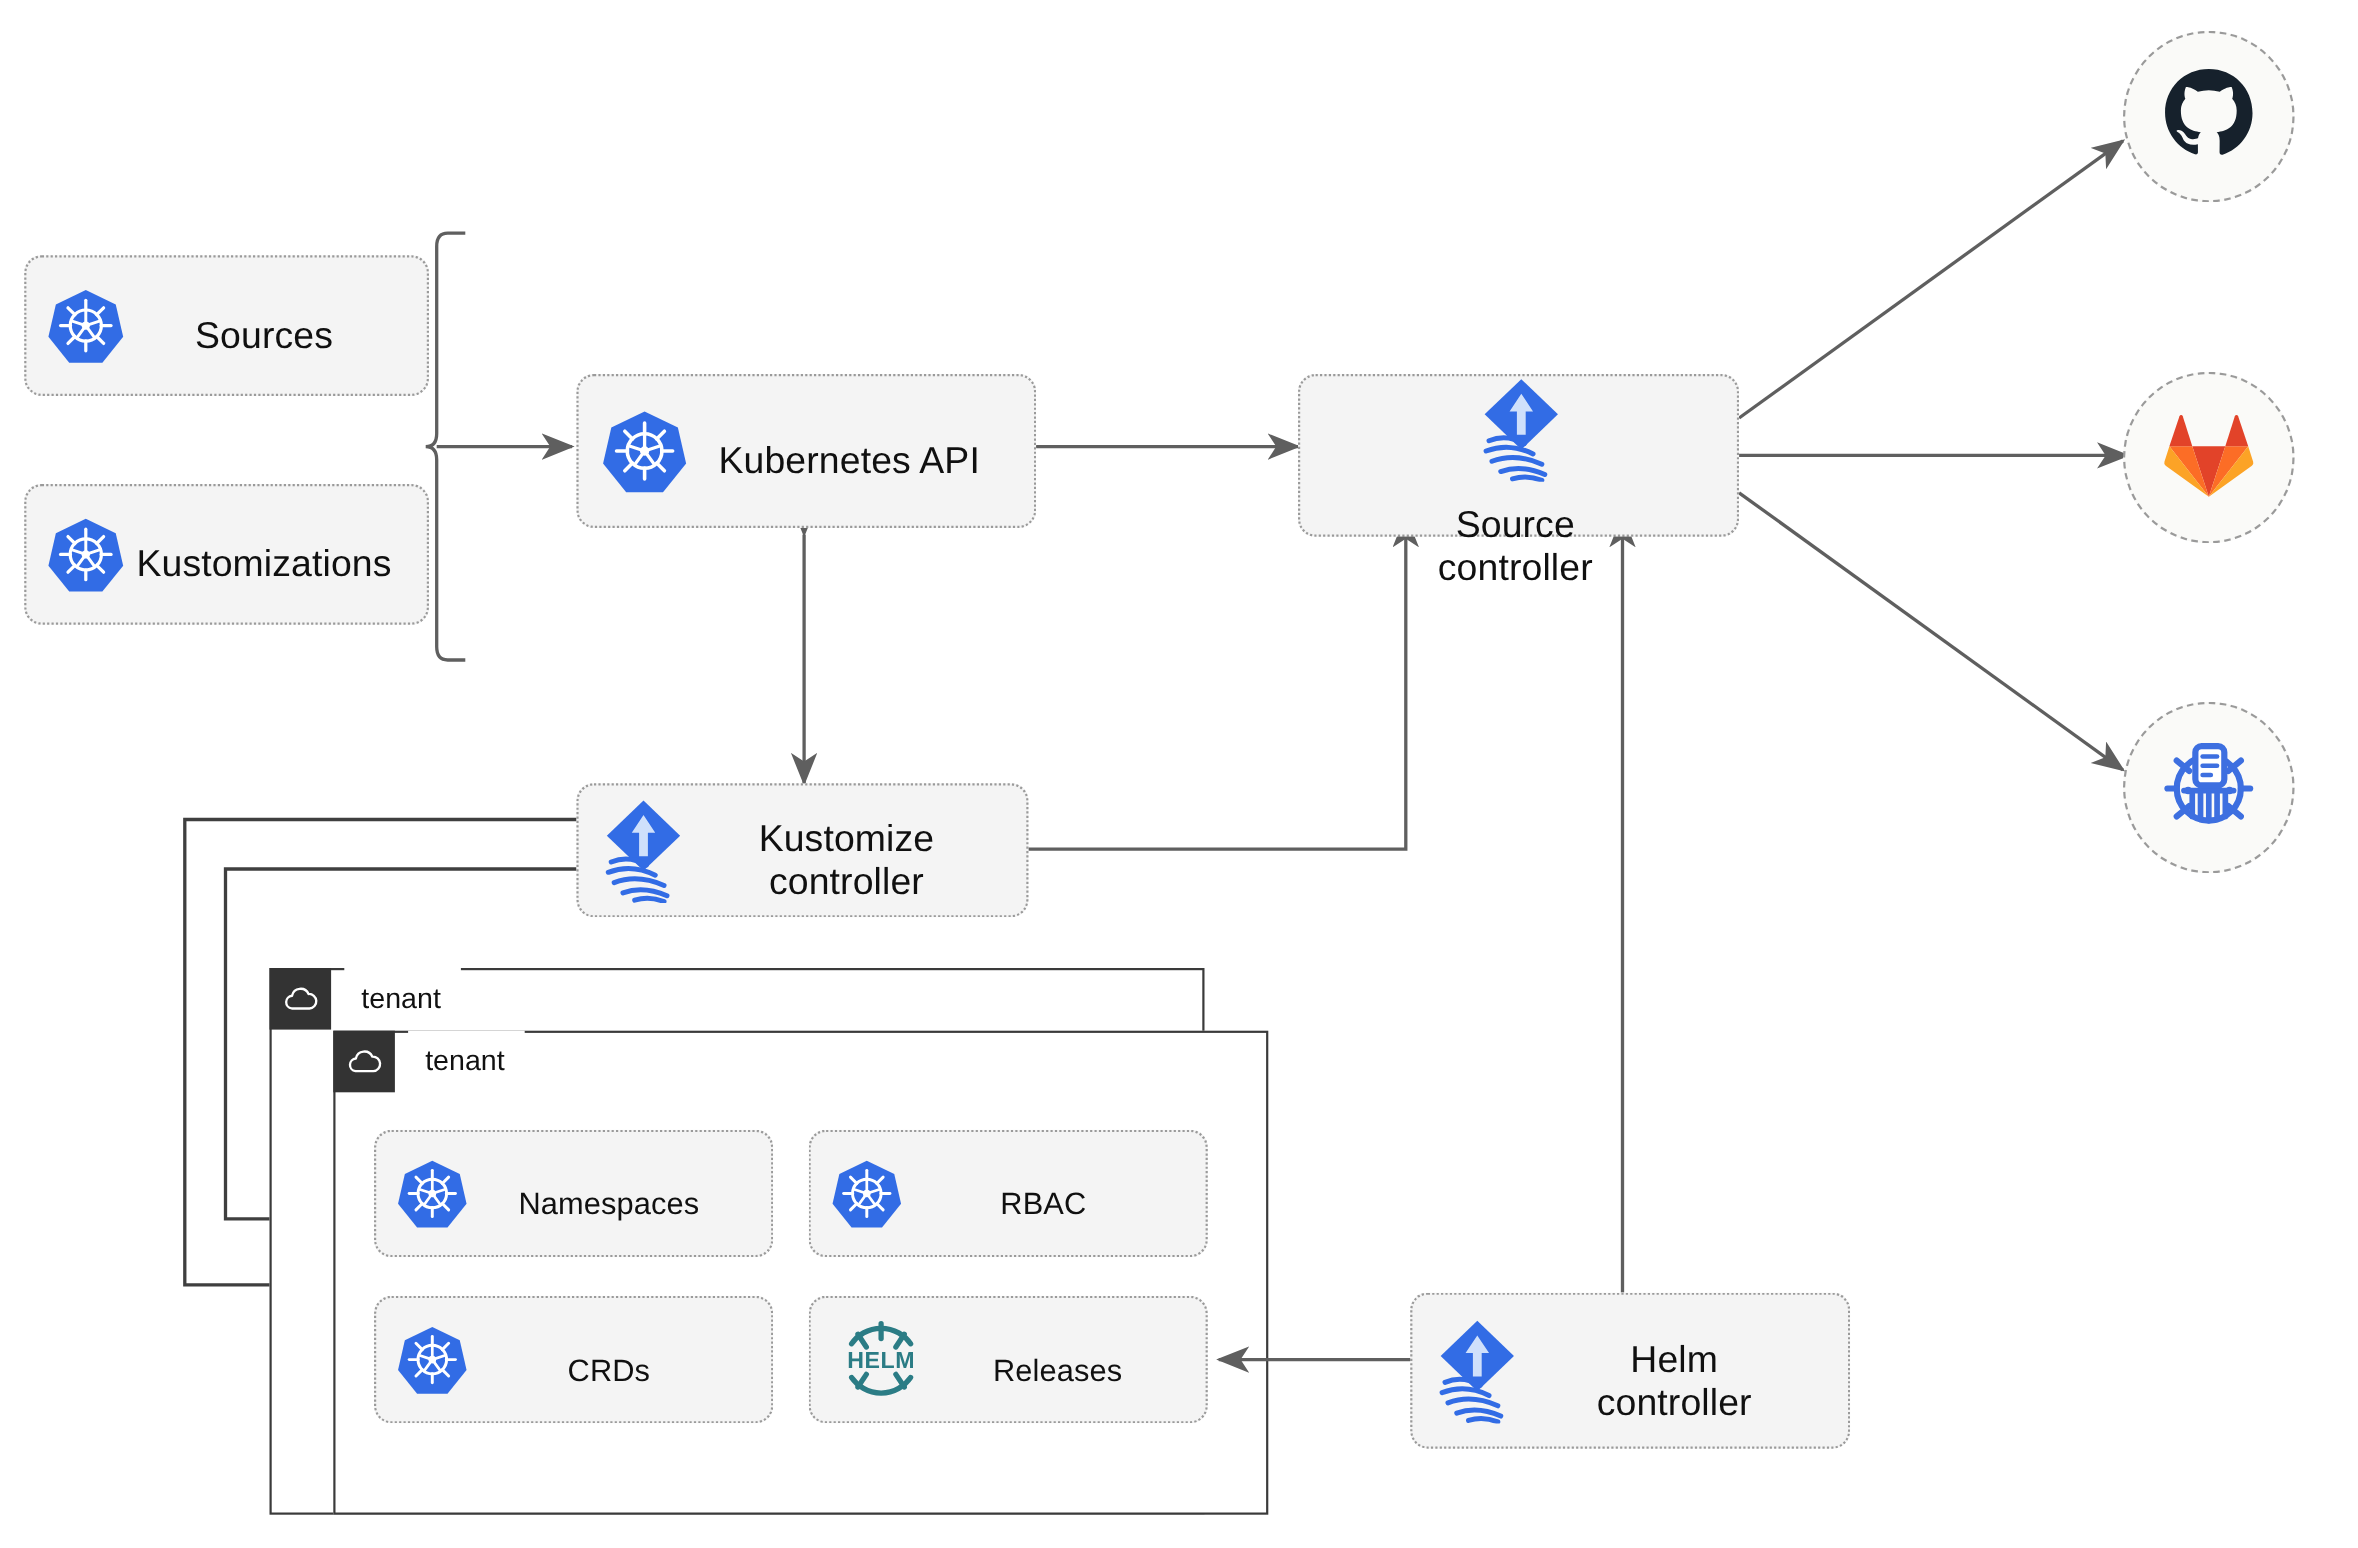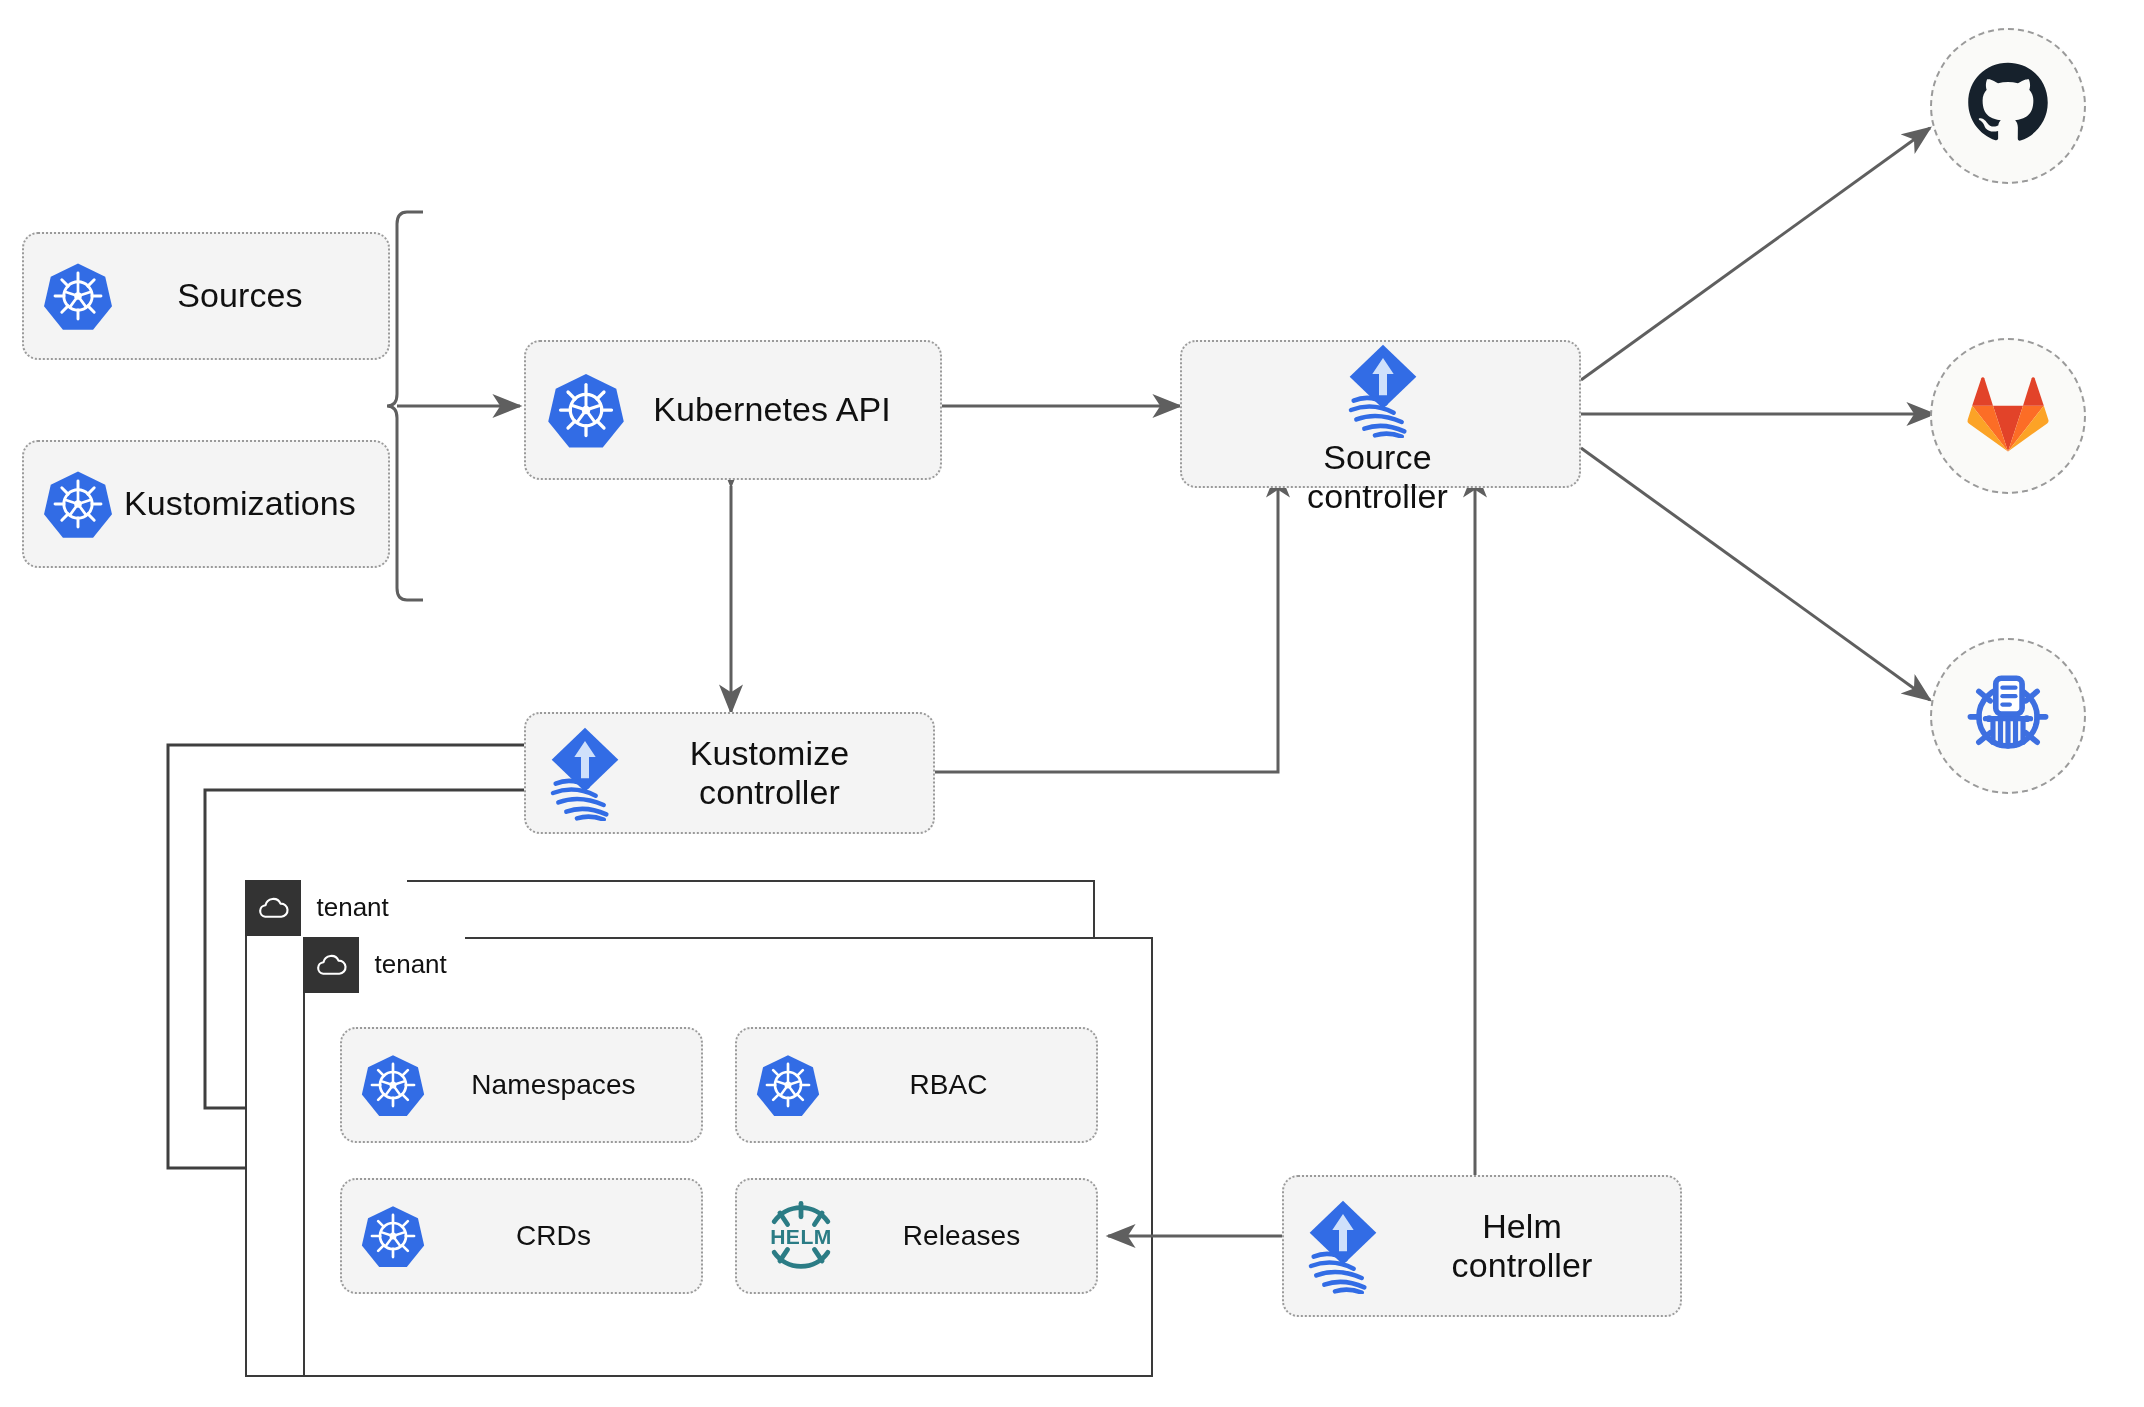--- a/index.html
+++ b/index.html
@@ -16,38 +16,39 @@
     display:flex;align-items:center;
     box-sizing:border-box;
     z-index:6;
   }
   .node .ico{flex:0 0 auto;display:flex;align-items:center;justify-content:center;}
   .node .lbl{
     flex:1 1 auto;text-align:center;
     font-size:34px;line-height:1.16;color:#101010;
     letter-spacing:.1px;white-space:pre-line;
     padding-right:10px;
+    margin-top:20px;
   }
   .node.small .lbl{font-size:28px;}
 
   
   .repo{
     position:absolute;width:152px;height:152px;border-radius:50%;
     background:#fafaf8;border:2px dashed #9a9a9a;
     display:flex;align-items:center;justify-content:center;z-index:6;
   }
 
   
   .tenant{
     position:absolute;background:#ffffff;border:2.5px solid #3a3a3a;
     box-sizing:border-box;z-index:4;
   }
   .tenant .tbar{
     position:absolute;top:-2.5px;left:-2.5px;
-    height:56px;display:flex;align-items:center;z-index:5;
+    height:56px;display:flex;align-items:center;z-index:5;gap:12px;
   }
   .tenant .tchip{
     width:56px;height:56px;background:#333333;
     display:flex;align-items:center;justify-content:center;flex:0 0 auto;
   }
   .tenant .tname{
     font-size:26px;color:#111;padding-left:16px;white-space:nowrap;
     background:#fff;height:56px;display:flex;align-items:center;padding-right:18px;
   }
 

